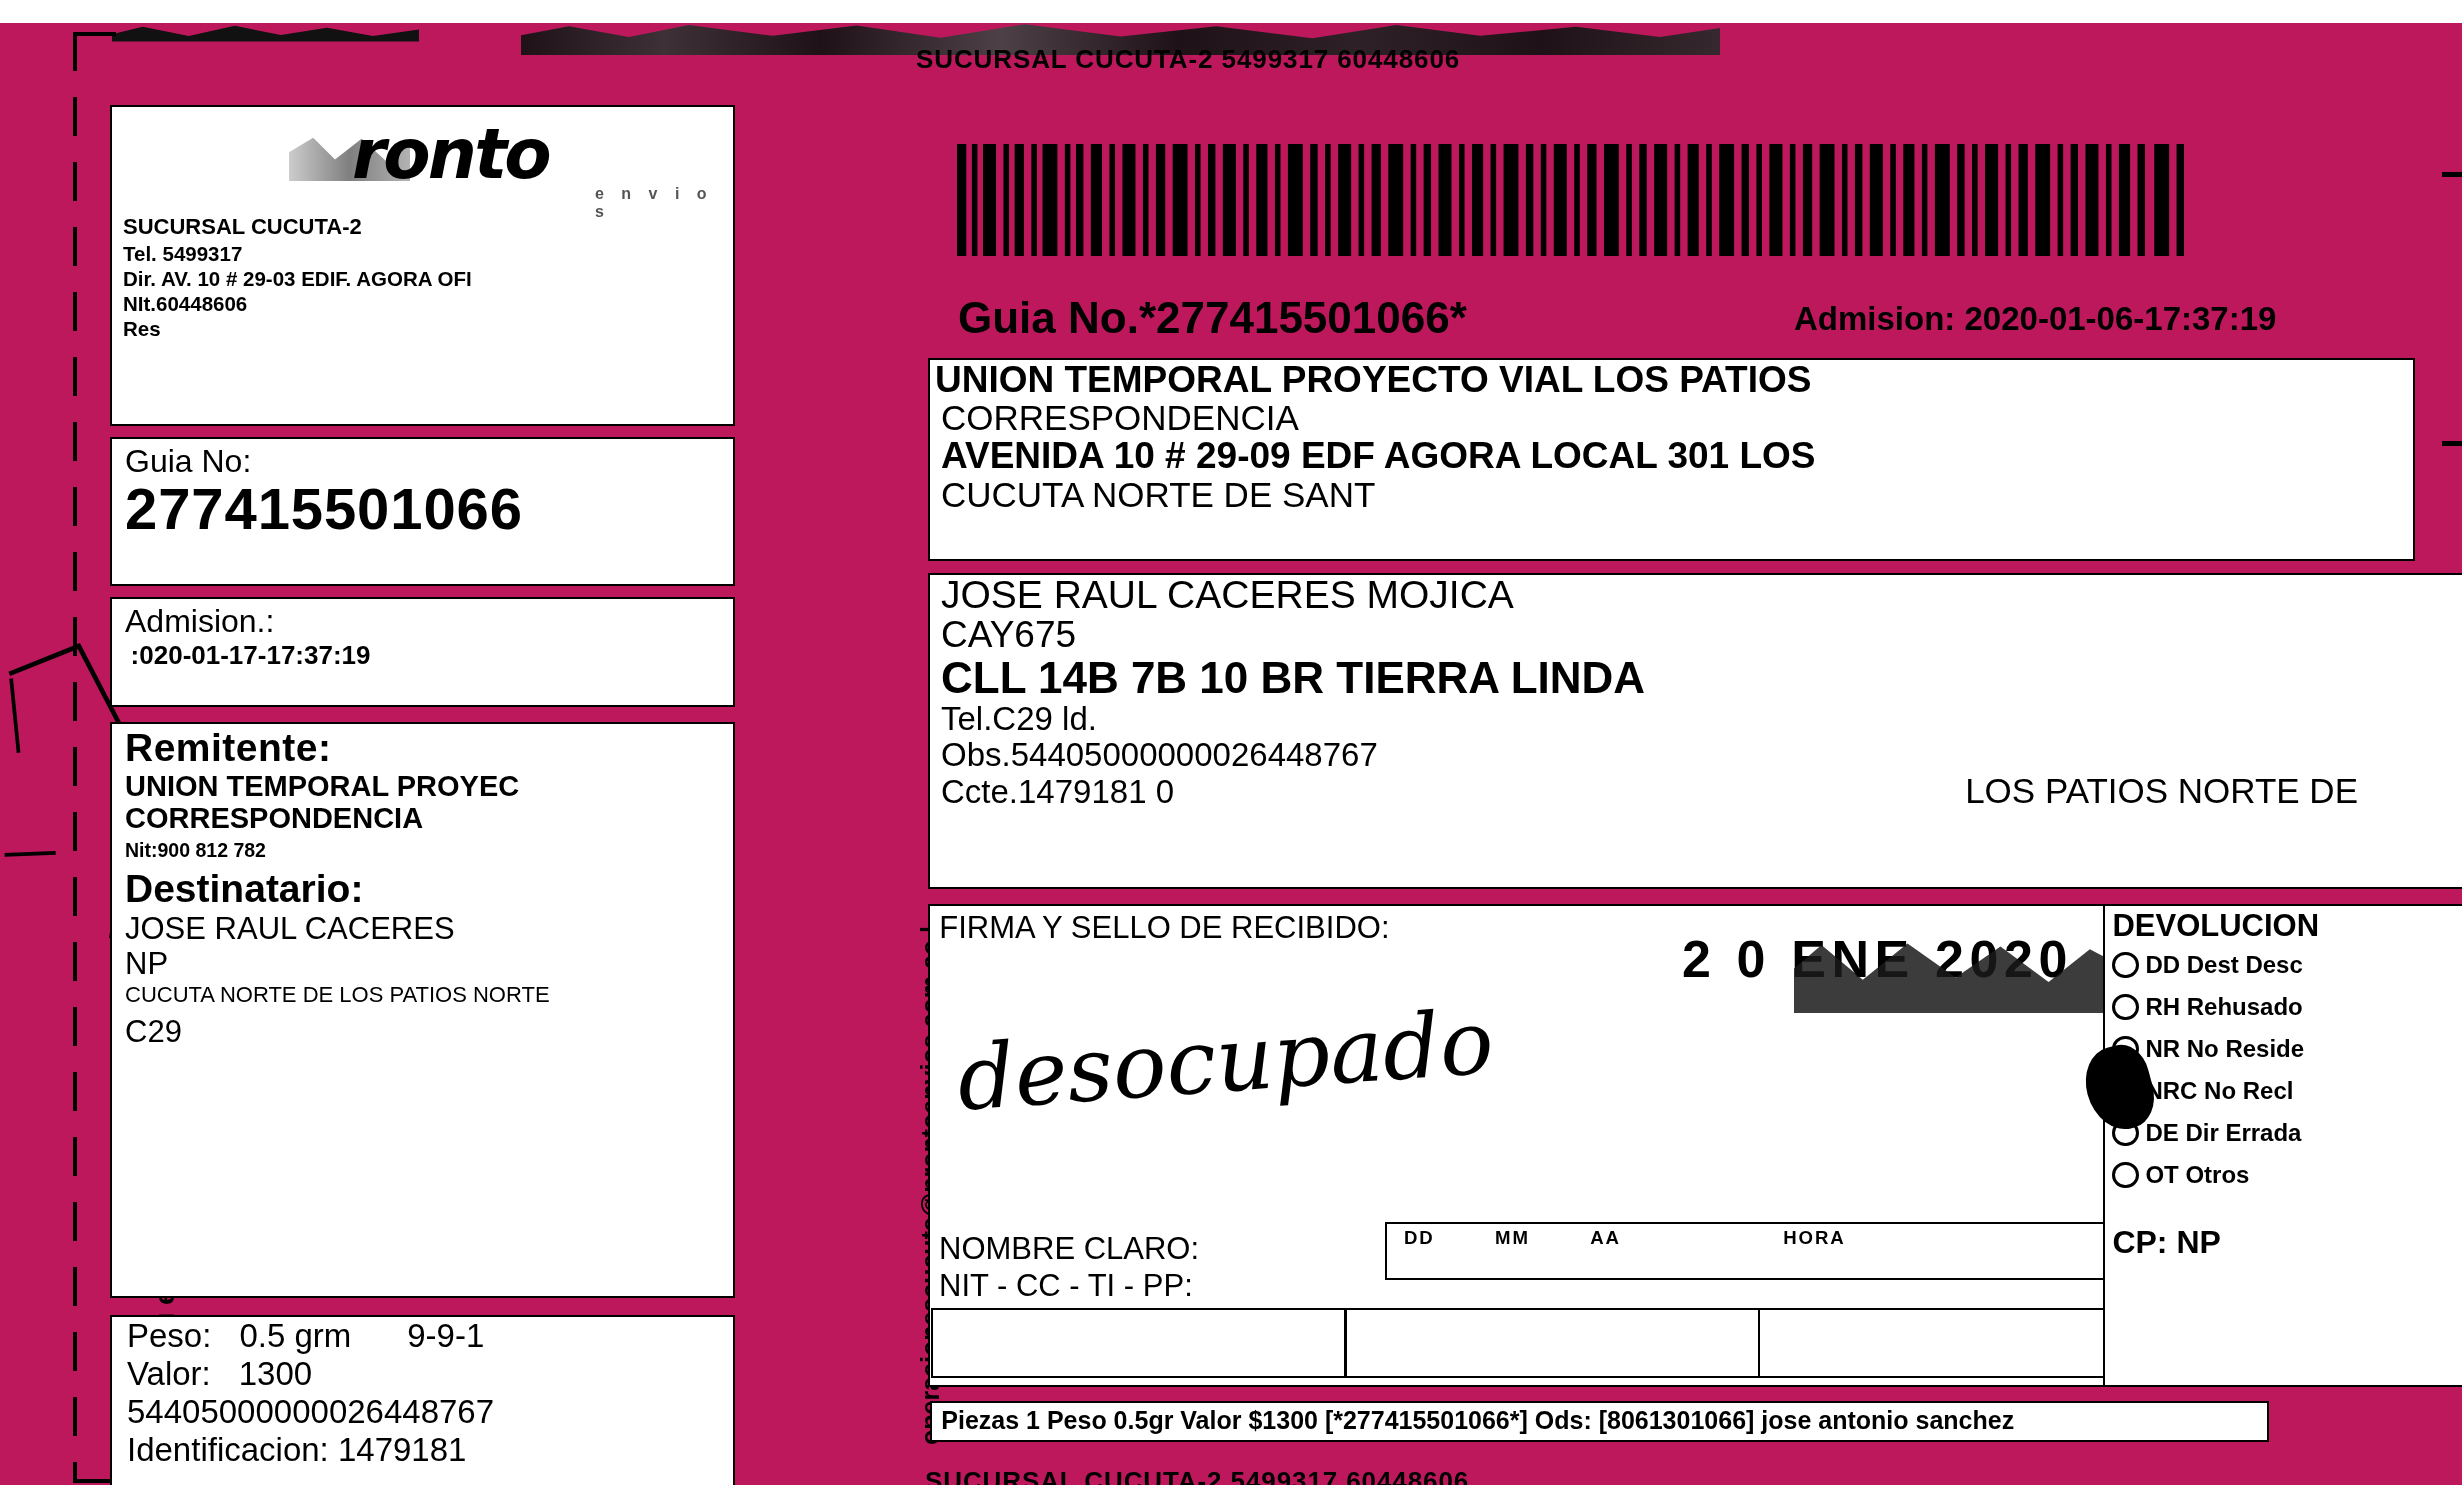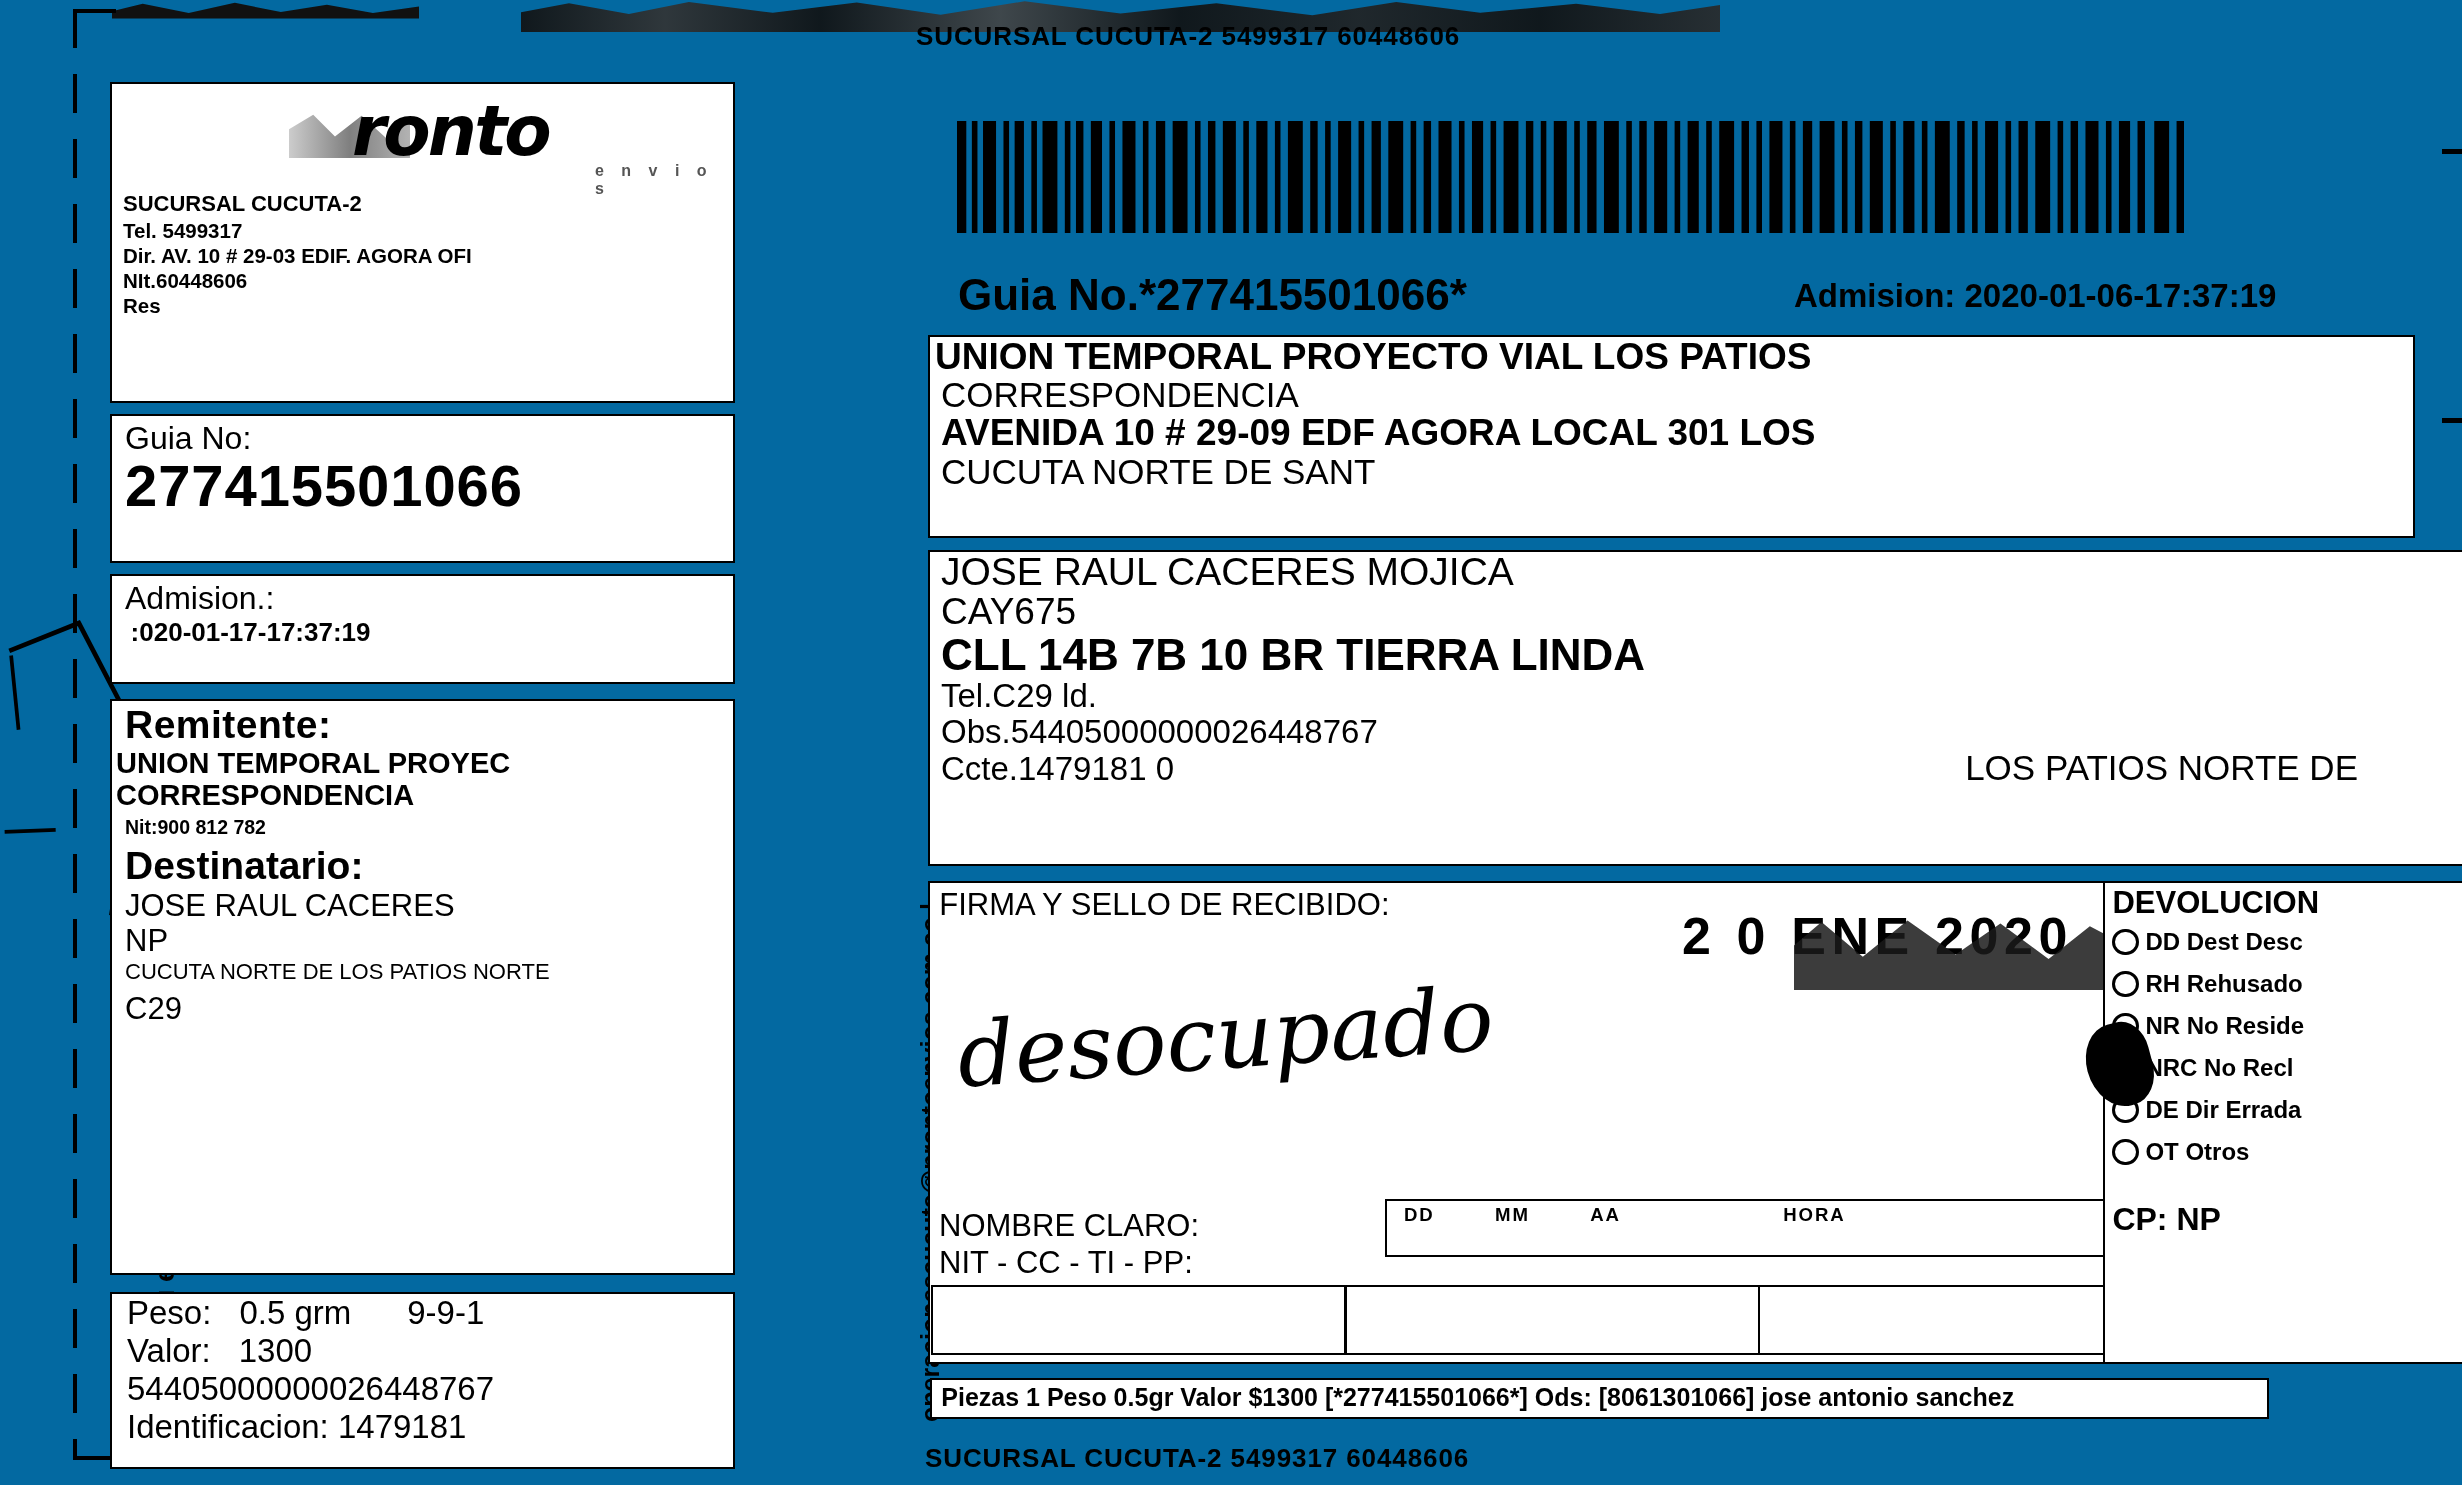--- a/index.html
+++ b/index.html
@@ -11,21 +11,22 @@
     width: 2462px;
     height: 1485px;
     font-family: "Liberation Sans", sans-serif;
     color: #000;
     position: relative;
     overflow: hidden;
   }
   .page {
     position: absolute;
     inset: 0;
-    background: #0369a1;
+    background: #be185d;
+    margin-top: 23px;
   }
 
   
   .abs { position: absolute; }
   .box { border: 2.8px solid #000; box-sizing: border-box; background:#fff; }
 
   
   .smear-top {
     position:absolute; left:521px; top:0px; width:1199px; height:32px;
     background: linear-gradient(90deg,#111 0%,#333 12%,#111 25%,#444 40%,#111 55%,#222 70%,#111 85%,#2a2a2a 100%);
@@ -83,21 +84,21 @@
   #guia-box { left:110px; top:414px; width:625px; height:149px; }
   .guia-label { font-size:32px; padding:3.7px 0 0 13px; }
   .guia-num { font-size:58px; font-weight:bold; padding-left:13px; line-height:1.0; letter-spacing:0.9px; }
 
   #adm-box { left:110px; top:574px; width:625px; height:110px; }
   .adm-label { font-size:32px; padding:3.7px 0 0 13px; }
   .adm-val { font-size:26px; font-weight:bold; padding-left:18.6px; }
 
   #rem-box { left:110px; top:699px; width:625px; height:576px; }
   .rem-title { font-size:39px; font-weight:bold; padding:1.9px 0 0 13px; letter-spacing:0.5px; }
-  .rem-line { font-size:29px; font-weight:bold; padding-left:4px; line-height:1.12; }
+  .rem-line { font-size:29px; font-weight:bold; padding-left:13px; line-height:1.12; }
   .rem-nit { font-size:19.5px; font-weight:bold; padding-left:13px; padding-top:3.7px; }
   .dest-title { font-size:39px; font-weight:bold; padding:5.6px 0 0 13px; }
   .dest-line { font-size:31px; padding-left:13px; line-height:1.14; }
   .dest-small { font-size:22px; padding-left:13px; line-height:1.2; }
 
   #peso-box { left:110px; top:1292px; width:625px; height:177px; }
   .peso-line { font-size:33px; padding-left:15px; line-height:1.15; }
   .peso-line .sp { display:inline-block; width:28px; }
 
   

